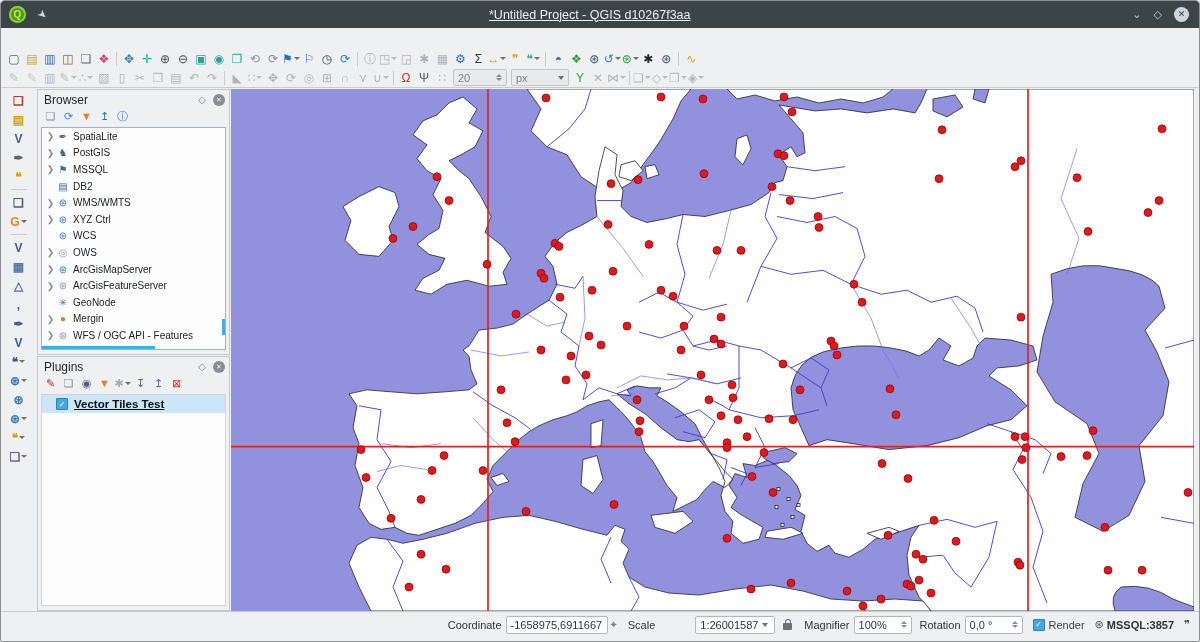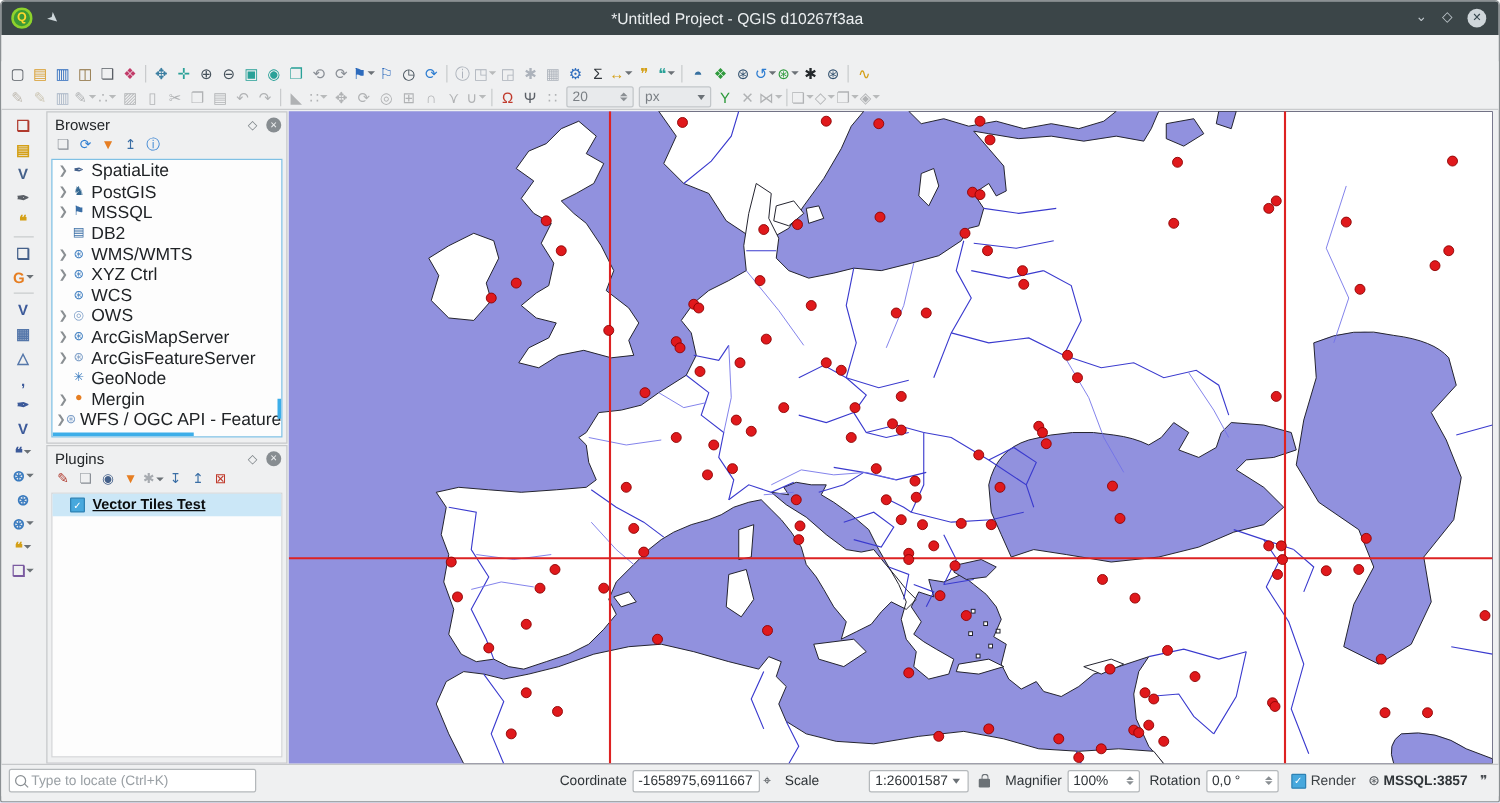--- a/index.html
+++ b/index.html
@@ -3,21 +3,21 @@
 <meta charset="utf-8">
 <style>
   html,body{margin:0;padding:0;background:#fff;}
   body{width:1200px;height:642px;position:relative;font-family:"Liberation Sans",sans-serif;font-size:12px;color:#1c1f21;overflow:hidden;}
   .window{position:absolute;inset:0;background:#eff0f1;border:1px solid #8b9093;border-radius:4px 4px 2px 2px;box-sizing:border-box;overflow:hidden;}
 
   
   .titlebar{position:absolute;left:0;top:0;right:0;height:27px;background:#3b4548;display:flex;align-items:center;color:#e9edef;border-radius:3px 3px 0 0;}
   .qgis-logo{width:17px;height:17px;margin-left:8px;border-radius:50%;background:#3d9a35;box-shadow:inset 0 0 0 2px #8fd12c;display:flex;align-items:center;justify-content:center;color:#ffd82e;font-size:10px;font-weight:bold;}
   .pin{margin-left:12px;color:#cfd8dc;font-size:11px;transform:rotate(40deg);}
-  .title-text{flex:1;text-align:center;font-size:12.5px;color:#eceff1;}
+  .title-text{flex:1;text-align:center;font-size:12.5px;color:#eceff1;text-decoration:underline;}
   .winbtns{display:flex;align-items:center;gap:12px;margin-right:10px;}
   .wb{color:#c3cbd0;font-size:11px;line-height:1;}
   .wb-close{width:15px;height:15px;border-radius:50%;background:#cfd6da;color:#37474f;display:flex;align-items:center;justify-content:center;font-size:9px;}
 
   
   .menubar{position:absolute;left:0;top:27px;right:0;height:21px;background:#eff0f1;border-bottom:1px solid #d6d8da;display:flex;align-items:center;padding-left:6px;}
   .menu-item{padding:2px 7px;color:#232629;font-size:12px;}
 
   
   .toolbar-row{position:absolute;left:0;right:0;background:#eff0f1;display:flex;align-items:center;padding-left:4px;}
@@ -50,21 +50,21 @@
   .ptitle{flex:1;font-size:12px;color:#232629;}
   .pbtn{color:#7c8287;font-size:10px;margin-left:7px;}
   .pbtn-close{width:12px;height:12px;border-radius:50%;background:#878d91;color:#eff0f1;display:flex;align-items:center;justify-content:center;font-size:7px;}
   .ptools{height:17px;display:flex;align-items:center;padding-left:4px;gap:1px;}
   .ptools .tbtn{min-width:17px;height:15px;}
   .ptools .g{font-size:11px;}
   .tree{position:absolute;left:3px;right:3px;top:37px;bottom:4px;background:#fdfdfd;border:1px solid #7fc0e4;overflow:hidden;}
   .trow{display:flex;align-items:center;height:16.6px;padding-left:3px;}
   .chev{width:11px;color:#8a8f93;font-size:9px;text-align:center;}
   .ticon{width:14px;text-align:center;font-size:10px;margin-right:3px;}
-  .tlabel{font-size:14px;color:#202326;white-space:nowrap;}
+  .tlabel{font-size:10px;color:#202326;white-space:nowrap;}
   .hscroll{position:absolute;left:0;bottom:0;height:3px;width:62%;background:#3daee9;}
   .vscroll{position:absolute;right:0;bottom:14px;width:3px;height:16px;background:#3daee9;}
   .layers-tree{position:absolute;left:3px;right:3px;top:37px;bottom:4px;background:#fdfdfd;border:1px solid #d3d5d7;}
   .layer-row{display:flex;align-items:center;height:18px;background:#cbe7f7;padding-left:14px;}
   .cb{width:10px;height:10px;background:#47a8dd;border:1px solid #2e82b4;border-radius:1px;margin-right:6px;display:flex;align-items:center;justify-content:center;color:#fff;font-size:8px;}
   .layer-label{font-size:11.5px;font-weight:bold;text-decoration:underline;color:#0b0d0e;}
 
   
   .map{position:absolute;left:230px;top:88px;right:5px;bottom:30px;background:#9191de;}
   .map svg{display:block;width:100%;height:100%;}
@@ -794,24 +794,20 @@
           <circle cx="310" cy="262" r="4" fill="#e0191c" stroke="#8b0000" stroke-width="0.7"></circle>
           <circle cx="270" cy="302" r="4" fill="#e0191c" stroke="#8b0000" stroke-width="0.7"></circle>
           <circle cx="560" cy="496" r="4" fill="#e0191c" stroke="#8b0000" stroke-width="0.7"></circle>
           <circle cx="650" cy="512" r="4" fill="#e0191c" stroke="#8b0000" stroke-width="0.7"></circle>
           <circle cx="520" cy="502" r="4" fill="#e0191c" stroke="#8b0000" stroke-width="0.7"></circle>
         </g>
     </svg>
   </div>
 
   <div class="statusbar">
-    <div class="locator">
-      <span class="loupe"></span>
-      <span>Type to locate (Ctrl+K)</span>
-    </div>
     <div class="sb-spacer"></div>
     <span class="sb-label">Coordinate</span>
     <div class="sb-input" style="width:92px;">
         <span>-1658975,6911667</span>
       </div>
     <span class="sb-icon">⌖</span>
     <span class="sb-label">Scale</span>
     <div class="sb-input sb-combo" style="width:70px;margin-left:36px;">
         <span>1:26001587</span>
         <span class="sb-caret"></span>

